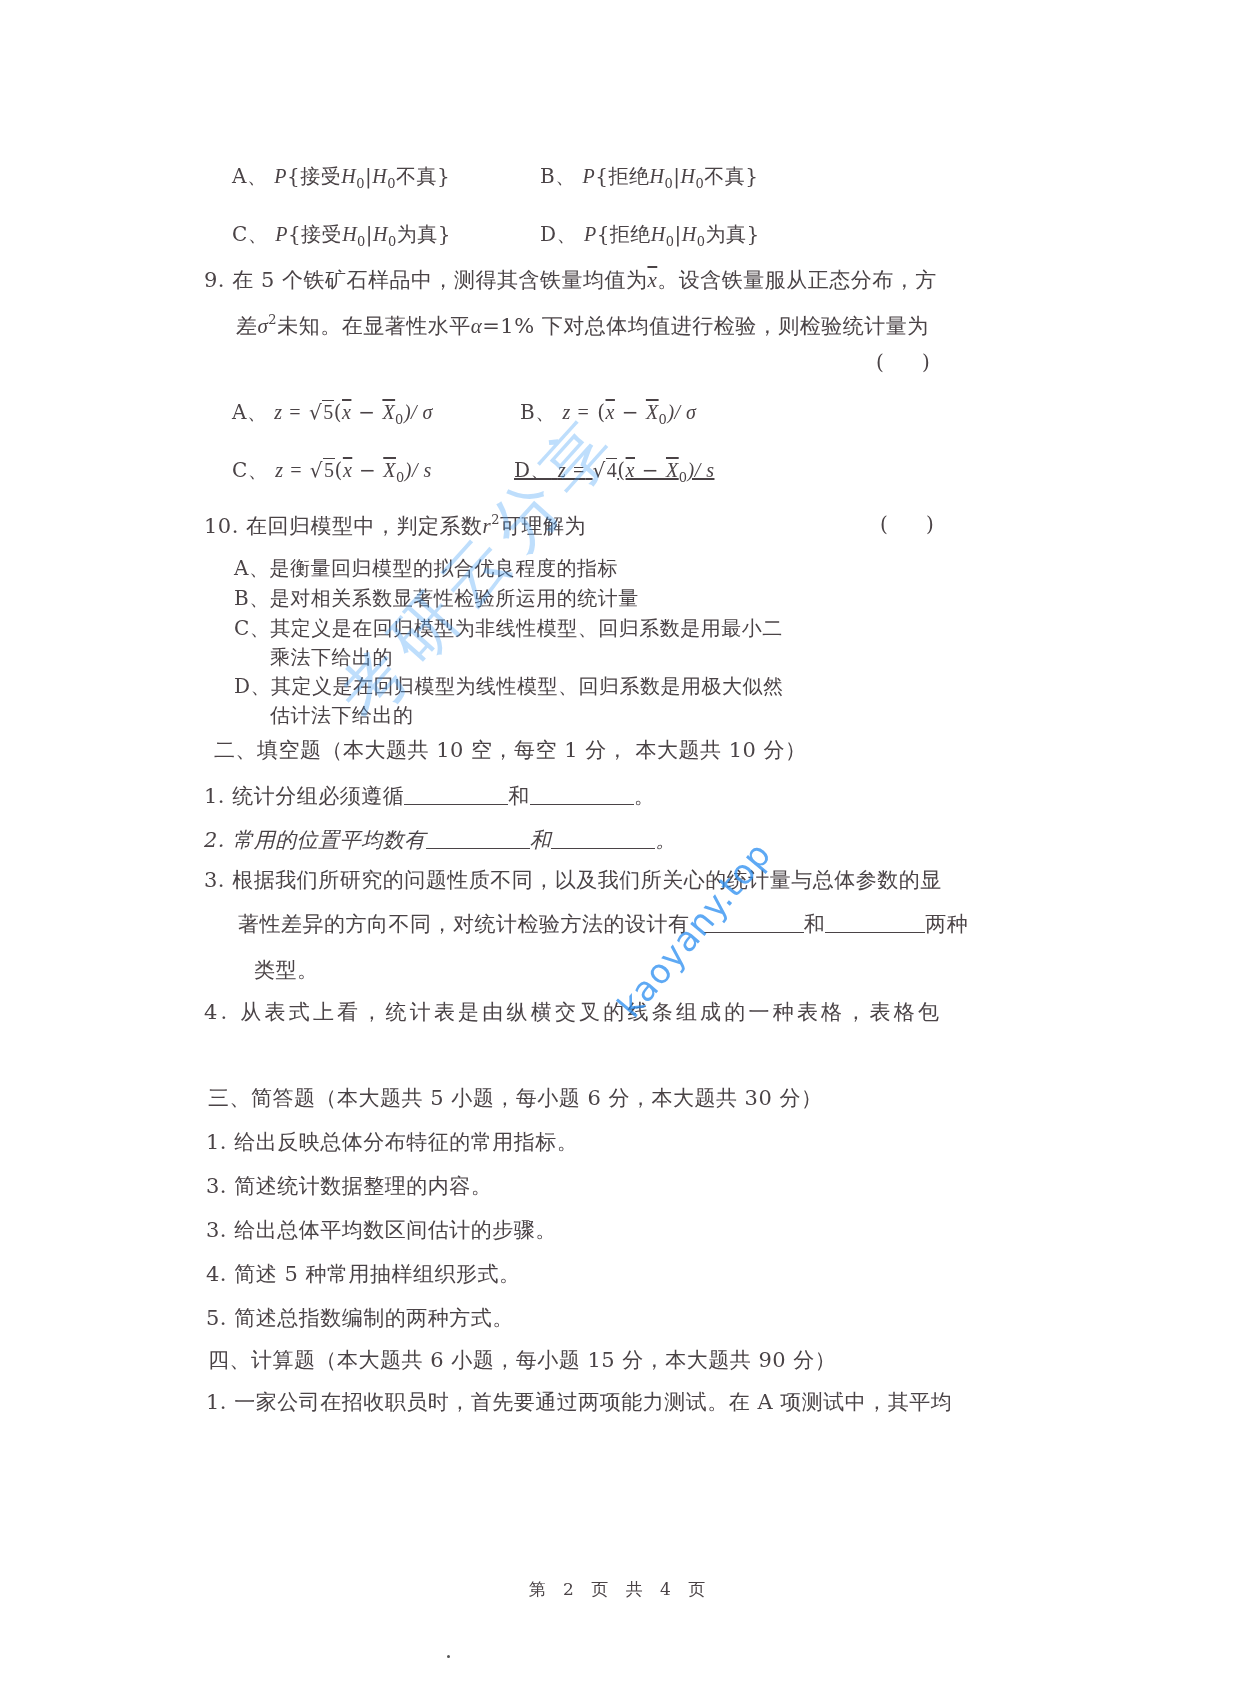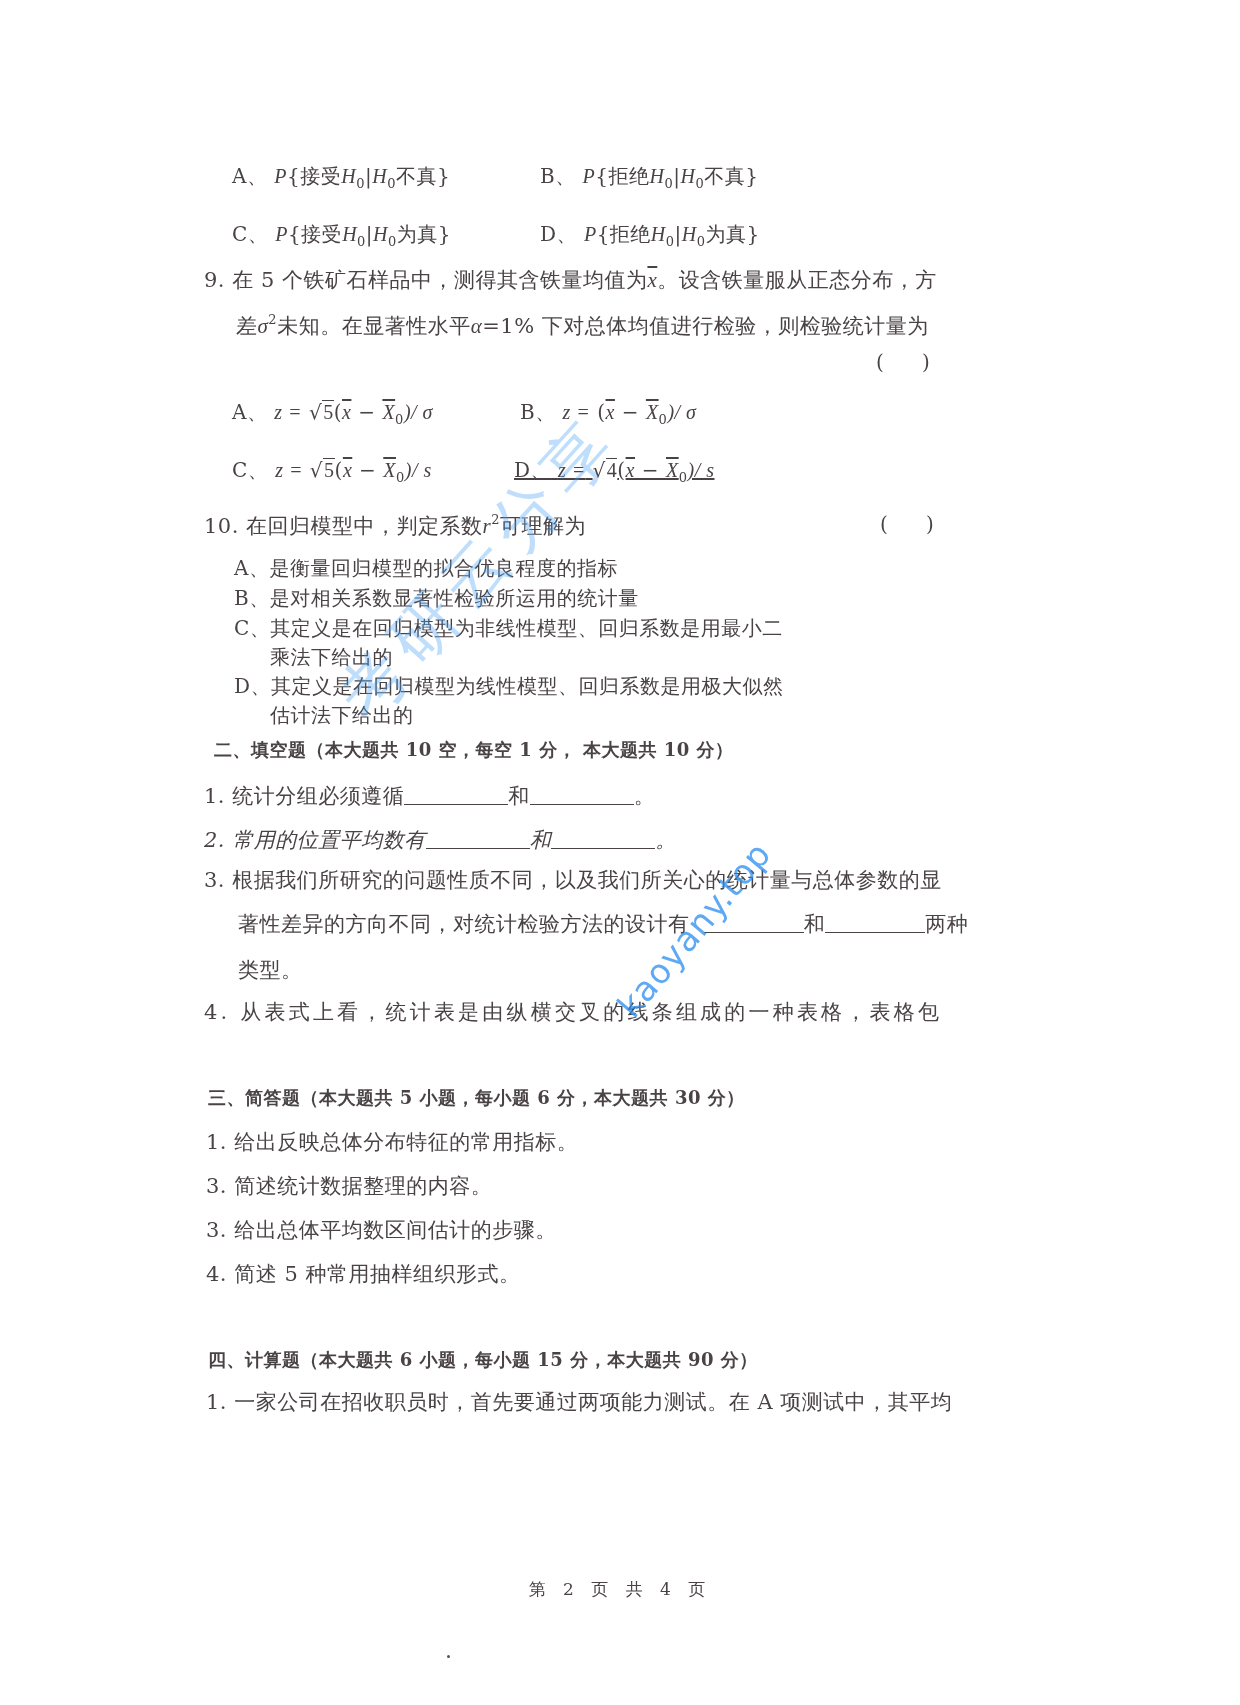--- a/index.html
+++ b/index.html
@@ -13,21 +13,21 @@
     .opt { font-size: 20px; }
     .math { font-family: "Liberation Serif", "DejaVu Serif", serif; font-style: italic; }
     .mathn { font-family: "Liberation Serif", "DejaVu Serif", serif; }
     .ov { text-decoration: overline; }
     sub { font-size: 13px; vertical-align: -5px; line-height: 0; font-style: normal; }
     sup { font-size: 13px; vertical-align: 9px; line-height: 0; font-style: normal; }
     .sqrt { display: inline-block; }
     .sqrt .rad { border-top: 1.2px solid #4a4346; padding-left: 1px; }
     .blank { display: inline-block; border-bottom: 1.5px solid #4a4346; height: 20px; vertical-align: -2px; }
     .paren { position: absolute; font-size: 20px; white-space: pre; }
-    .section { font-weight: bold; font-size: 18px; }
+    .section { font-weight: normal; font-size: 21px; }
     .footer { position: absolute; left: 0; width: 1240px; text-align: center; top: 1578px; font-size: 17px; letter-spacing: 6px; }
     .watermark { position: absolute; pointer-events: none; color: rgba(60,150,240,0.55); }
     .wm-cn { left: 385px; top: 650px; font-size: 66px; transform: rotate(-48deg); transform-origin: left bottom; font-family: "DejaVu Sans", sans-serif; letter-spacing: 10px; color: rgba(70,160,245,0.35); }
     .wm-url { left: 640px; top: 985px; font-size: 34px; transform: rotate(-50deg); transform-origin: left bottom; font-family: "DejaVu Sans", sans-serif; color: rgba(40,140,240,0.75); letter-spacing: 1px; }
     .dot { position: absolute; left: 447px; top: 1655px; width: 3px; height: 3px; background: #555; border-radius: 50%; }
   </style>
 </head>
 <body>
 
 <div class="page">
@@ -83,28 +83,29 @@
   <div class="line" style="left:204px; top:782px;">
     <span>1. 统计分组必须遵循</span><span class="blank" style="width:104px;"></span><span>和</span><span class="blank" style="width:104px;"></span><span>。</span>
   </div>
   <div class="line" style="left:204px; top:826px;font-style:italic;">
     <span>2. 常用的位置平均数有</span><span class="blank" style="width:104px;"></span><span>和</span><span class="blank" style="width:104px;"></span><span>。</span>
   </div>
   <div class="line" style="left:204px; top:866px;">3. 根据我们所研究的问题性质不同，以及我们所关心的统计量与总体参数的显</div>
   <div class="line" style="left:238px; top:910px;">
     <span>著性差异的方向不同，对统计检验方法的设计有</span>&nbsp;&nbsp;<span class="blank" style="width:100px;"></span><span>和</span><span class="blank" style="width:100px;"></span><span>两种</span>
   </div>
-  <div class="line" style="left:238px; top:956px;">类型。</div>
+  <div class="line" style="left:254px; top:956px;">类型。</div>
   <div class="line" style="left:204px; top:998px; letter-spacing:3.2px;">4. 从表式上看，统计表是由纵横交叉的线条组成的一种表格，表格包</div>
 
   <div class="line section" style="left:208px; top:1084px;">三、简答题（本大题共 5 小题，每小题 6 分，本大题共 30 分）</div>
   <div class="line" style="left:206px; top:1128px;">1. 给出反映总体分布特征的常用指标。</div>
   <div class="line" style="left:206px; top:1172px;">3. 简述统计数据整理的内容。</div>
   <div class="line" style="left:206px; top:1216px;">3. 给出总体平均数区间估计的步骤。</div>
   <div class="line" style="left:206px; top:1260px;">4. 简述 5 种常用抽样组织形式。</div>
+  <div class="line" style="left:206px; top:1304px;">5. 简述总指数编制的两种方式。</div>
 
   <div class="line section" style="left:208px; top:1346px;">四、计算题（本大题共 6 小题，每小题 15 分，本大题共 90 分）</div>
   <div class="line" style="left:206px; top:1388px;">1. 一家公司在招收职员时，首先要通过两项能力测试。在 A 项测试中，其平均</div>
 
   <div class="footer">第 2 页 共 4 页</div>
   <div class="dot"></div>
 
   <div class="watermark wm-cn">考研云分享</div>
   <div class="watermark wm-url">kaoyany.top</div>
 </div>

